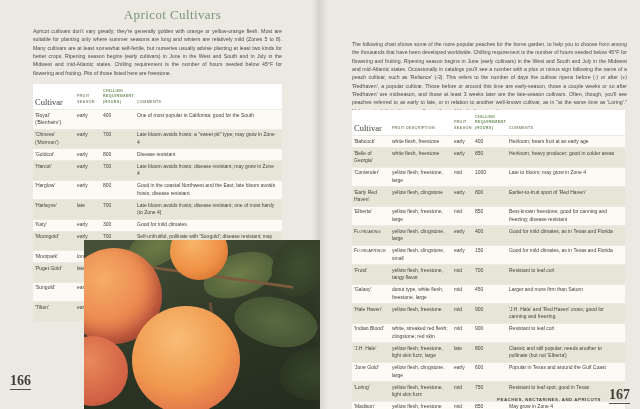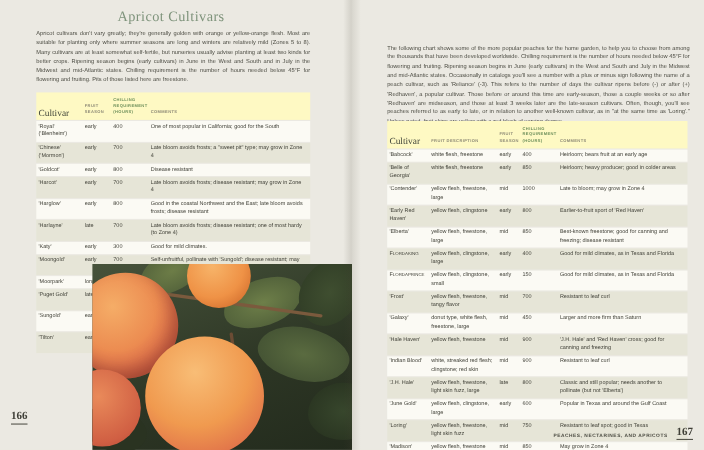--- a/index.html
+++ b/index.html
@@ -10,40 +10,40 @@
     -webkit-font-smoothing:antialiased;
   }
   .page{position:absolute;top:0;height:409px;width:320px;}
   .page.left{left:0;}
   .page.right{left:320px;}
 
   .title{
     font-family:"Liberation Serif",serif;font-weight:normal;margin:0;
     color:#7e937b;text-align:center;letter-spacing:.4px;
   }
-  .left .title{position:absolute;left:31px;top:7px;width:249px;font-size:13px;}
+  .left .title{position:absolute;left:48px;top:7px;width:249px;font-size:13px;}
   .right .title{position:absolute;left:32px;top:21px;width:274px;font-size:13px;}
 
   .intro{
     position:absolute;margin:0;font-size:5.2px;line-height:1.6;
     color:#4c4c43;text-align:justify;
   }
   .left .intro{left:33px;top:27px;width:249px;}
   .right .intro{left:32px;top:40px;width:275px;}
 
   .table{position:absolute;}
   .t-left{left:33px;top:84px;width:249px;}
   .t-right{left:32px;top:110px;width:273px;}
 
   .thead,.trow{display:grid;}
   .t-left .thead,.t-left .trow{grid-template-columns:44px 26px 34px 1fr;}
   .t-right .thead,.t-right .trow{grid-template-columns:40px 62px 21px 34px 1fr;}
 
   .thead{
-    background:#fef9c3;align-items:end;margin-bottom:1px;
+    background:#ffffff;align-items:end;margin-bottom:1px;
     padding:3px 0 2px 0;min-height:11px;
   }
   .t-right .thead{min-height:20px;}
   .trow{margin-bottom:1px;}
   .trow:nth-child(odd){background:#fbfaf4;}
   .trow:nth-child(even){background:#e6e5d7;}
 
   .tcell{
     padding:1.5px 4px 2px 0;font-size:5px;line-height:1.5;color:#44443b;
   }
@@ -61,21 +61,21 @@
 
   .photo{
     position:absolute;left:84px;top:240px;width:236px;height:169px;margin:0;
     overflow:hidden;background:linear-gradient(160deg,#46523a,#2c3524 60%,#232b1d);
   }
   .leaf{position:absolute;border-radius:50%/55% 45% 55% 45%;}
   .branch{position:absolute;border-radius:2px;}
   .apricot{position:absolute;border-radius:50%;}
 
   .pagenum{
-    font-family:"Liberation Serif",serif;font-weight:bold;font-size:10px;
+    font-family:"Liberation Serif",serif;font-weight:bold;font-size:14px;
     color:#3f3f37;border-bottom:1px solid #55554b;padding-bottom:1px;line-height:1;
   }
   .left .pagenum{position:absolute;left:10px;top:374px;}
   .footer{
     position:absolute;right:10px;top:388px;display:flex;align-items:flex-end;gap:8px;text-align:right;
   }
   .running-head{
     font-size:4.4px;font-weight:bold;letter-spacing:.5px;color:#4a4a41;
     text-transform:uppercase;padding-bottom:2px;
   }

